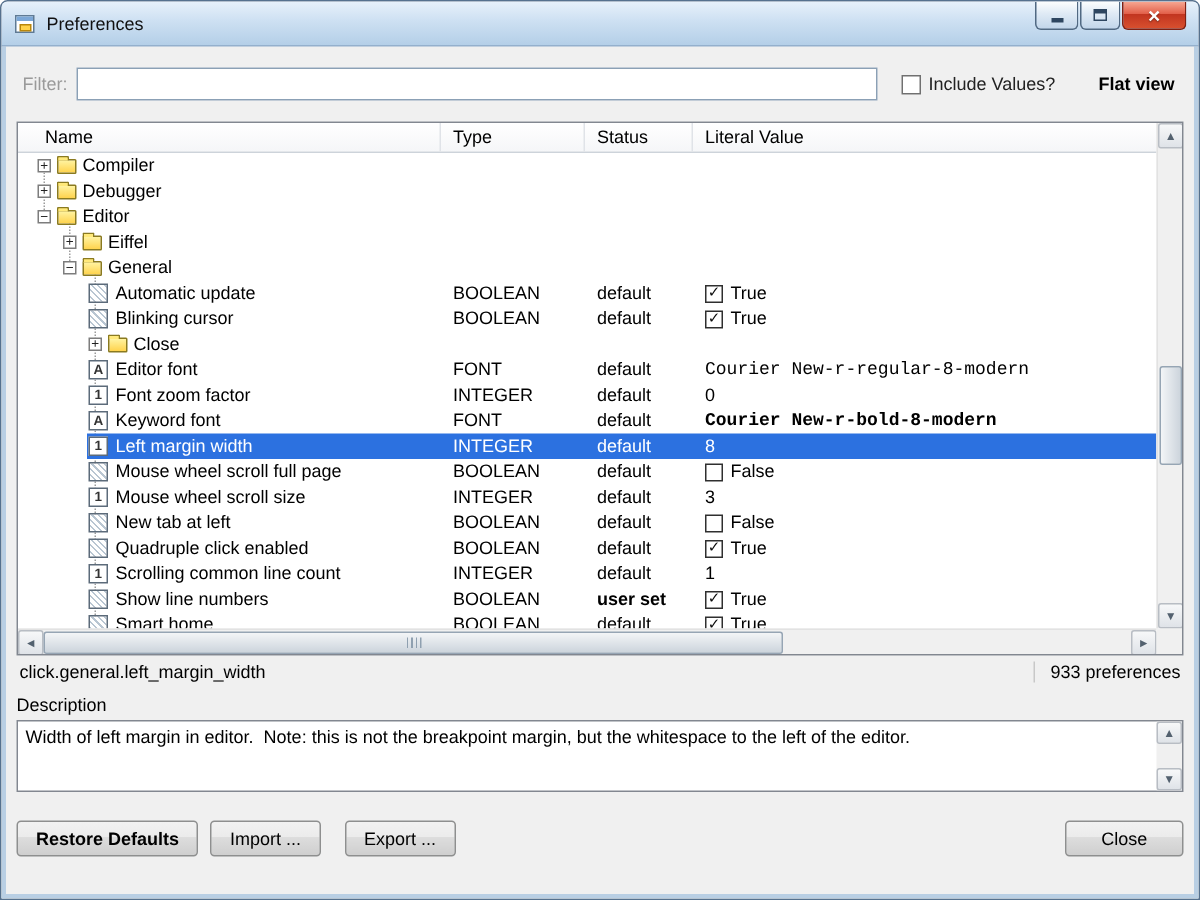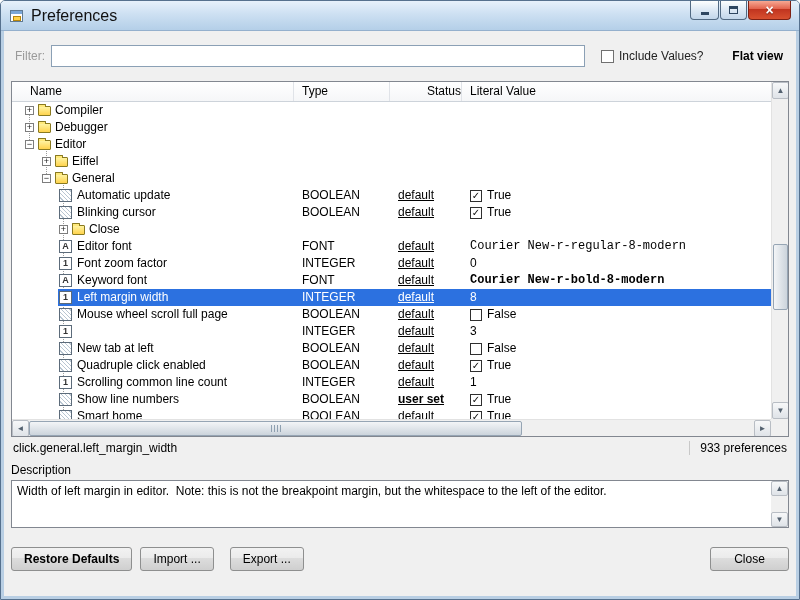--- a/index.html
+++ b/index.html
@@ -20,21 +20,21 @@
   }
   
   .titlebar {
     height: 30px; flex: none;
     background: linear-gradient(#e7f1fb, #cde0f2 45%, #b4cfe8);
     border-bottom: 1px solid #94b0cd;
     display: flex; align-items: center;
     padding: 0 8px; position: relative;
   }
   .app-icon { width:16px; height:16px; margin-right:6px; flex:none; display:inline-block; }
-  .title { font-size: 16px; color:#111; }
+  .title { font-size: 12px; color:#111; }
   .win-controls { position:absolute; top:0; right:8px; display:flex; gap:1px; }
   .wbtn {
     height: 19px; border:1px solid #516982; border-top:none;
     border-radius: 0 0 4px 4px;
     display:flex; align-items:center; justify-content:center;
     background: linear-gradient(#fdfefe, #dfeaf5 45%, #c2d6ea);
     cursor: default;
   }
   .wbtn.min { width:29px; } .wbtn.max { width:27px; }
   .wbtn.close {
@@ -70,32 +70,32 @@
     border:1px solid #828790; background:#fff; overflow:hidden;
   }
   .tree-header {
     height:20px; width:calc(100% - 17px);
     display:flex; background:linear-gradient(#ffffff,#f5f6f8);
     border-bottom:1px solid #cdd3da;
   }
   .hcell { border-right:1px solid #e0e3e8; line-height:19px; overflow:hidden; white-space:nowrap; }
   .hcell.hname { width:282px; padding-left:18px; }
   .hcell.htype { width:96px; padding-left:8px; }
-  .hcell.hstatus { width:72px; padding-left:8px;text-align:right; }
+  .hcell.hstatus { width:72px; padding-left:8px; }
   .hcell.hvalue { flex:1; padding-left:8px; border-right:none; }
   .tree-body {
     position:relative; height:317px; width:calc(100% - 17px); overflow:hidden;
   }
   .guide { position:absolute; width:0; border-left:1px dotted #9c9c9c; }
   .trow { height:17px; display:flex; align-items:center; line-height:17px; white-space:nowrap; position:relative; }
   .trow.selected { background:linear-gradient(to right,#fff 46px,#2c71e0 46px); color:#fff; }
   .cell { overflow:hidden; white-space:nowrap; height:17px; display:flex; align-items:center; }
   .cname { width:282px; flex:none; }
   .ctype { width:96px; padding-left:8px; flex:none; }
-  .cstatus { width:72px; padding-left:8px; flex:none;text-decoration:underline; }
+  .cstatus { width:72px; padding-left:8px; flex:none; }
   .cvalue { flex:1; padding-left:8px; }
   .bold { font-weight:bold; }
   .expander {
     width:9px; height:9px; border:1px solid #7d7d7d; background:#fff; color:#222;
     display:inline-flex; align-items:center; justify-content:center;
     font-size:9px; line-height:1; margin-right:4px; flex:none;
   }
   .ico-folder {
     width:13px; height:10px; background:linear-gradient(#fff3a0,#ffd34d);
     border:1px solid #8a7a20; border-radius:1px; position:relative; margin-right:4px; flex:none;
@@ -358,20 +358,21 @@
             <div class="cell ctype">BOOLEAN</div>
             <div class="cell cstatus">default</div>
             <div class="cell cvalue">
               <span class="vcheck"></span>
               <span class="vtext">False</span>
             </div>
           </div>
           <div class="trow">
             <div class="cell cname" style="padding-left: 47px;">
               <span class="ico ico-integer">1</span>
+              <span class="rlabel">Mouse wheel scroll size</span>
             </div>
             <div class="cell ctype">INTEGER</div>
             <div class="cell cstatus">default</div>
             <div class="cell cvalue">
               <span class="vtext">3</span>
             </div>
           </div>
           <div class="trow">
             <div class="cell cname" style="padding-left: 47px;">
               <span class="ico ico-boolean"></span>

